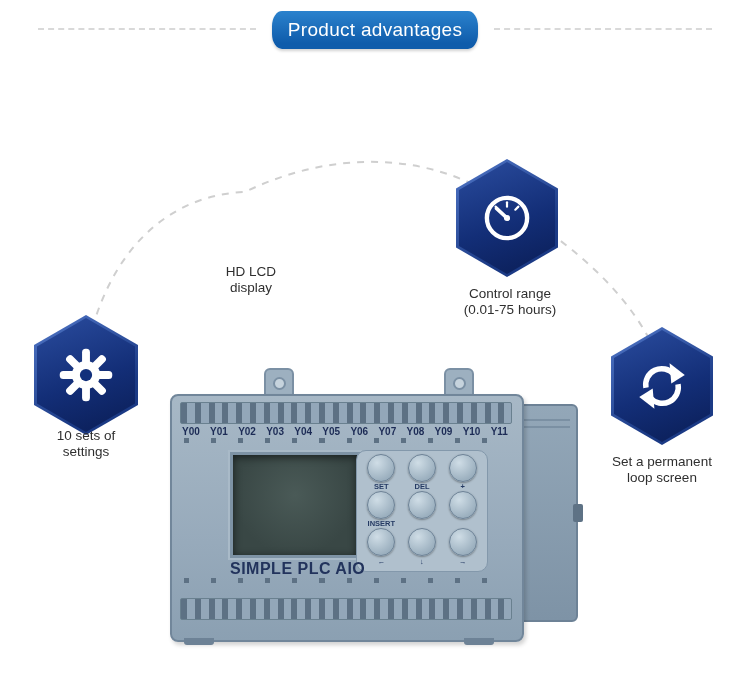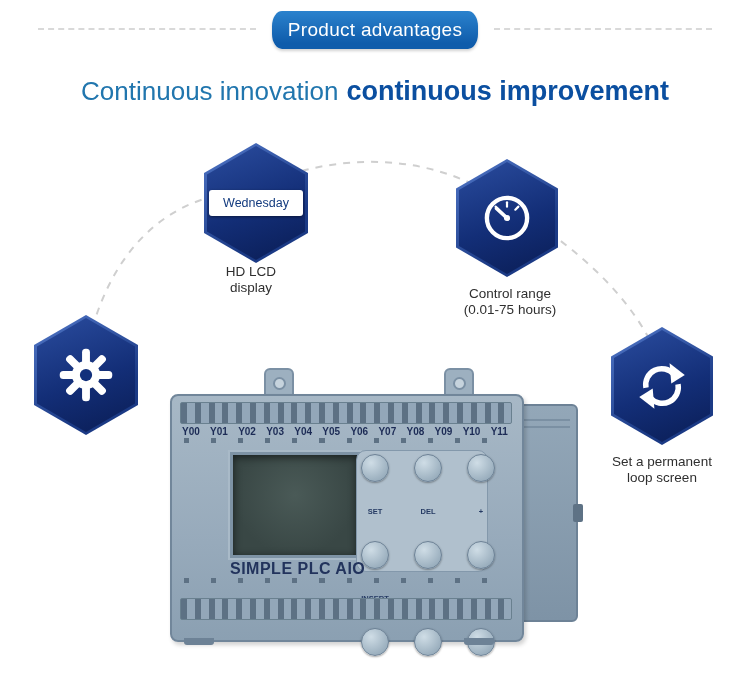--- a/index.html
+++ b/index.html
@@ -75,21 +75,21 @@
          background:repeating-linear-gradient(90deg,#5d7184 0 5px,transparent 5px 27.1px);}
   .tick-top{top:42px;}
   .tick-bottom{top:182px;}
   .lcd{position:absolute;left:58px;top:56px;width:124px;height:100px;
        background:radial-gradient(circle at 50% 40%,#4a5a57 0%,#394745 70%);
        border:3px solid #7e93a5;box-shadow:inset 0 2px 8px rgba(0,0,0,.6),0 0 0 2px #a9bac8;}
   .keypad{position:absolute;left:184px;top:54px;width:132px;height:122px;
        background:#b0c0cd;border:1px solid #8398ab;border-radius:10px;
        display:grid;grid-template-columns:repeat(3,1fr);
        grid-template-rows:26px 11px 26px 11px 26px 12px;
-       align-items:center;justify-items:center;padding:4px 4px;box-sizing:border-box;gap:25px;}
+       align-items:center;justify-items:center;padding:4px 4px;box-sizing:border-box;}
   .btn{width:26px;height:26px;border-radius:50%;
        background:radial-gradient(circle at 35% 30%,#cfdde6,#9db1c0 70%,#8ba0b0);
        border:1px solid #6d8296;box-shadow:0 1px 2px rgba(0,0,0,.35);}
   .kp-label{font-size:7.5px;font-weight:700;color:#253a63;}
   .brand{position:absolute;left:58px;top:164px;font-size:16px;font-weight:700;
        color:#22335c;letter-spacing:.5px;}
   .foot{position:absolute;top:272px;width:30px;height:7px;background:#6d8296;border-radius:0 0 3px 3px;}
   .foot-l{left:16px;}
   .foot-r{left:296px;}
 </style>
@@ -97,33 +97,25 @@
 <body>
 
 <div class="page">
 
   <div class="dash dash-left"></div>
   <div class="dash dash-right"></div>
   <div class="ribbon">
     <span>Product advantages</span>
   </div>
 
-  <div class="heading">
-    <span class="h-light">Continuous innovation</span><span class="h-bold">continuous improvement</span>
-  </div>
 
   <svg class="arc" width="750" height="674">
     <path d="M 86 355 C 105 255 165 195 245 192 C 335 148 435 152 508 205 C 578 248 638 300 662 368" fill="none" stroke="#cfcfcf" stroke-width="2" stroke-dasharray="7 7"></path>
   </svg>
 
-  <div class="hex hex-display">
-    <div class="hex-inner">
-      <div class="day-box">Wednesday</div>
-    </div>
-  </div>
   <div class="caption cap-display">HD LCD
 display</div>
 
   <div class="hex hex-control">
     <div class="hex-inner">
       <svg width="56" height="56" viewBox="0 0 64 64">
         <circle cx="32" cy="32" r="23" fill="none" stroke="#fff" stroke-width="5"></circle>
         <g stroke="#fff" stroke-width="2.5" stroke-linecap="round">
           <line x1="32" y1="14" x2="32" y2="19"></line>
           <line x1="19" y1="19" x2="22.5" y2="22.5"></line>
@@ -144,20 +136,22 @@
           <rect x="27.5" y="2" width="9" height="60" rx="4"></rect>
           <rect x="27.5" y="2" width="9" height="60" rx="4" transform="rotate(45 32 32)"></rect>
           <rect x="27.5" y="2" width="9" height="60" rx="4" transform="rotate(90 32 32)"></rect>
           <rect x="27.5" y="2" width="9" height="60" rx="4" transform="rotate(135 32 32)"></rect>
           <circle cx="32" cy="32" r="16"></circle>
         </g>
         <circle cx="32" cy="32" r="7" fill="#12307c"></circle>
       </svg>
     </div>
   </div>
+  <div class="caption cap-settings">10 sets of
+settings</div>
 
   <div class="hex hex-loop">
     <div class="hex-inner">
       <svg width="54" height="54" viewBox="0 0 64 64">
         <g fill="none" stroke="#fff" stroke-width="6.5">
           <path d="M 13 34 A 19 19 0 0 1 46 18"></path>
           <path d="M 51 30 A 19 19 0 0 1 18 46"></path>
         </g>
         <polygon points="41,5 59,19 43,29" fill="#fff"></polygon>
         <polygon points="23,59 5,45 21,35" fill="#fff"></polygon>

